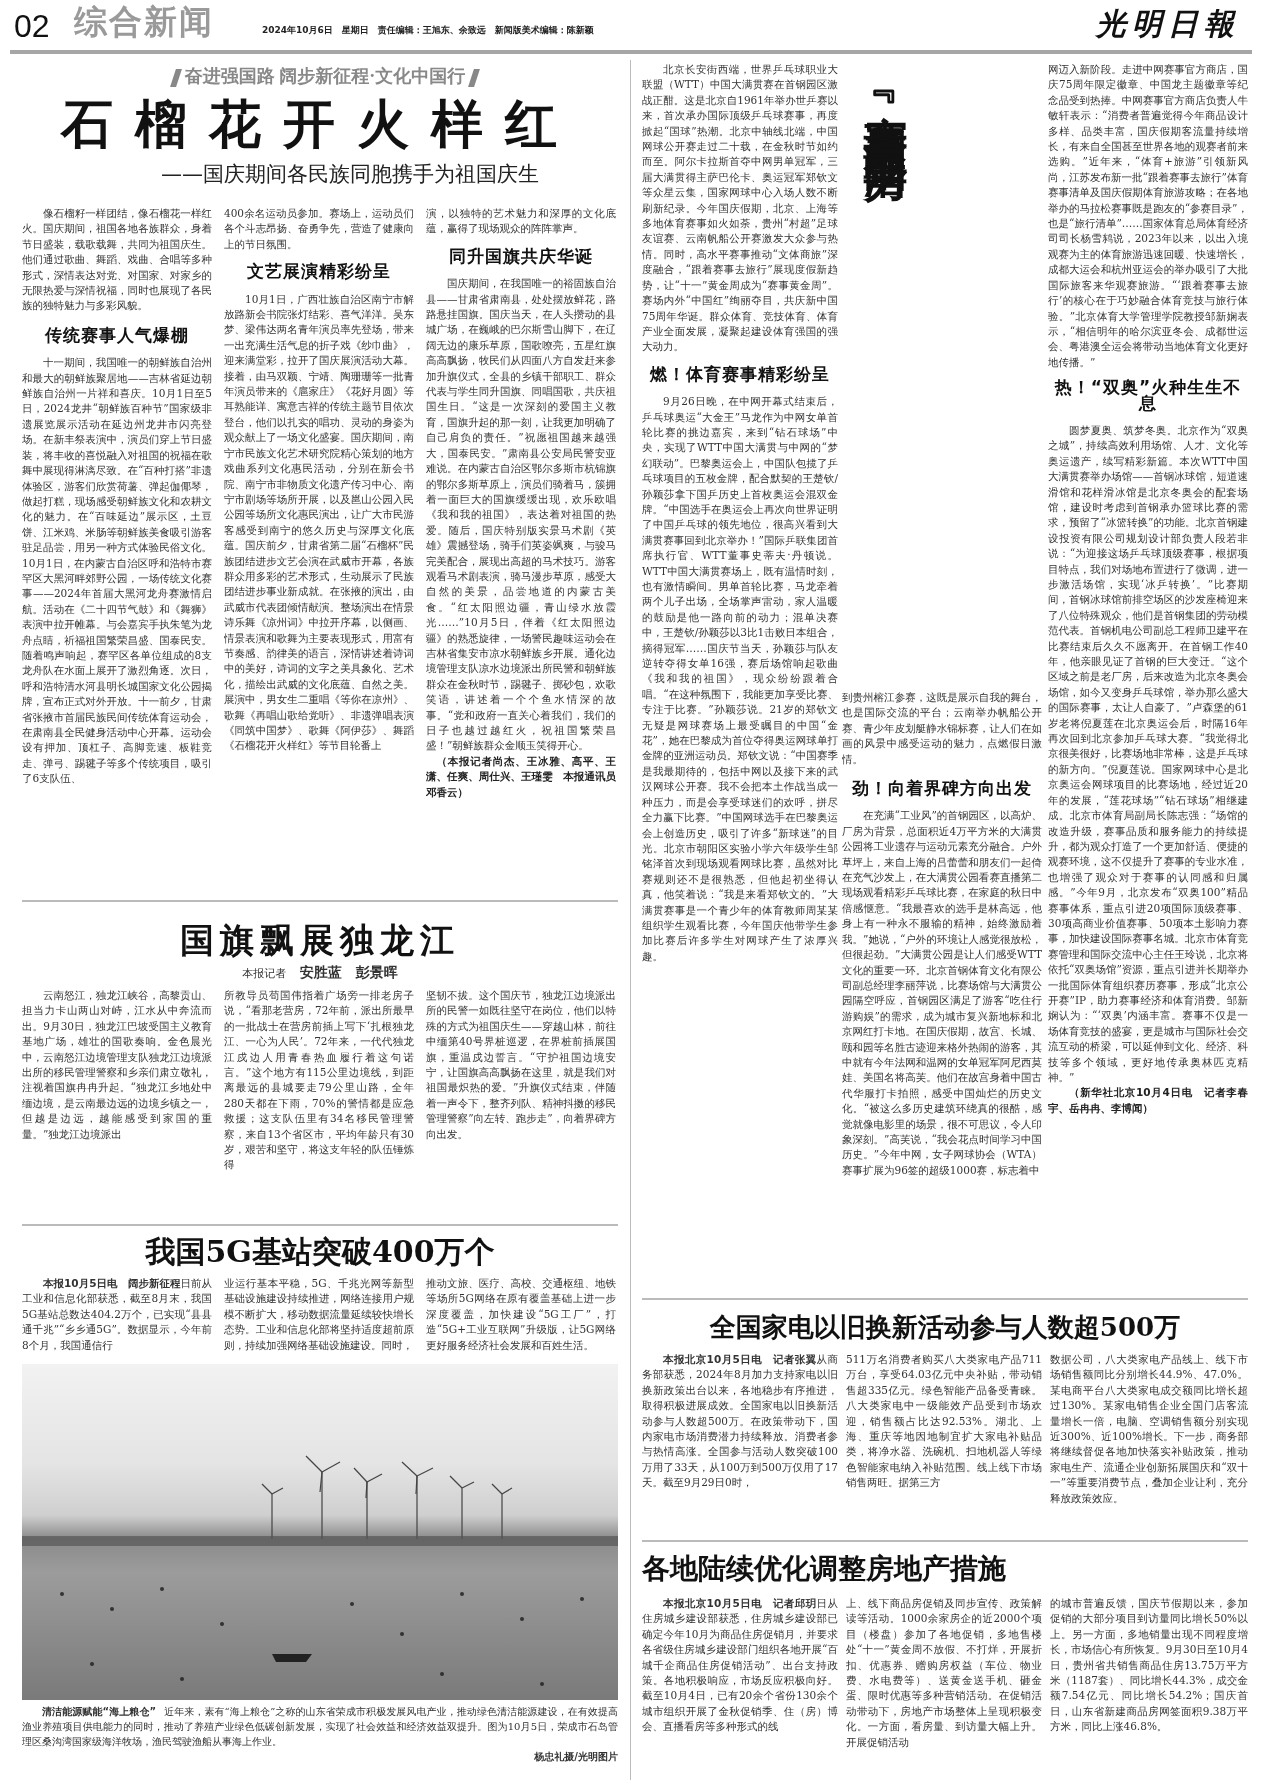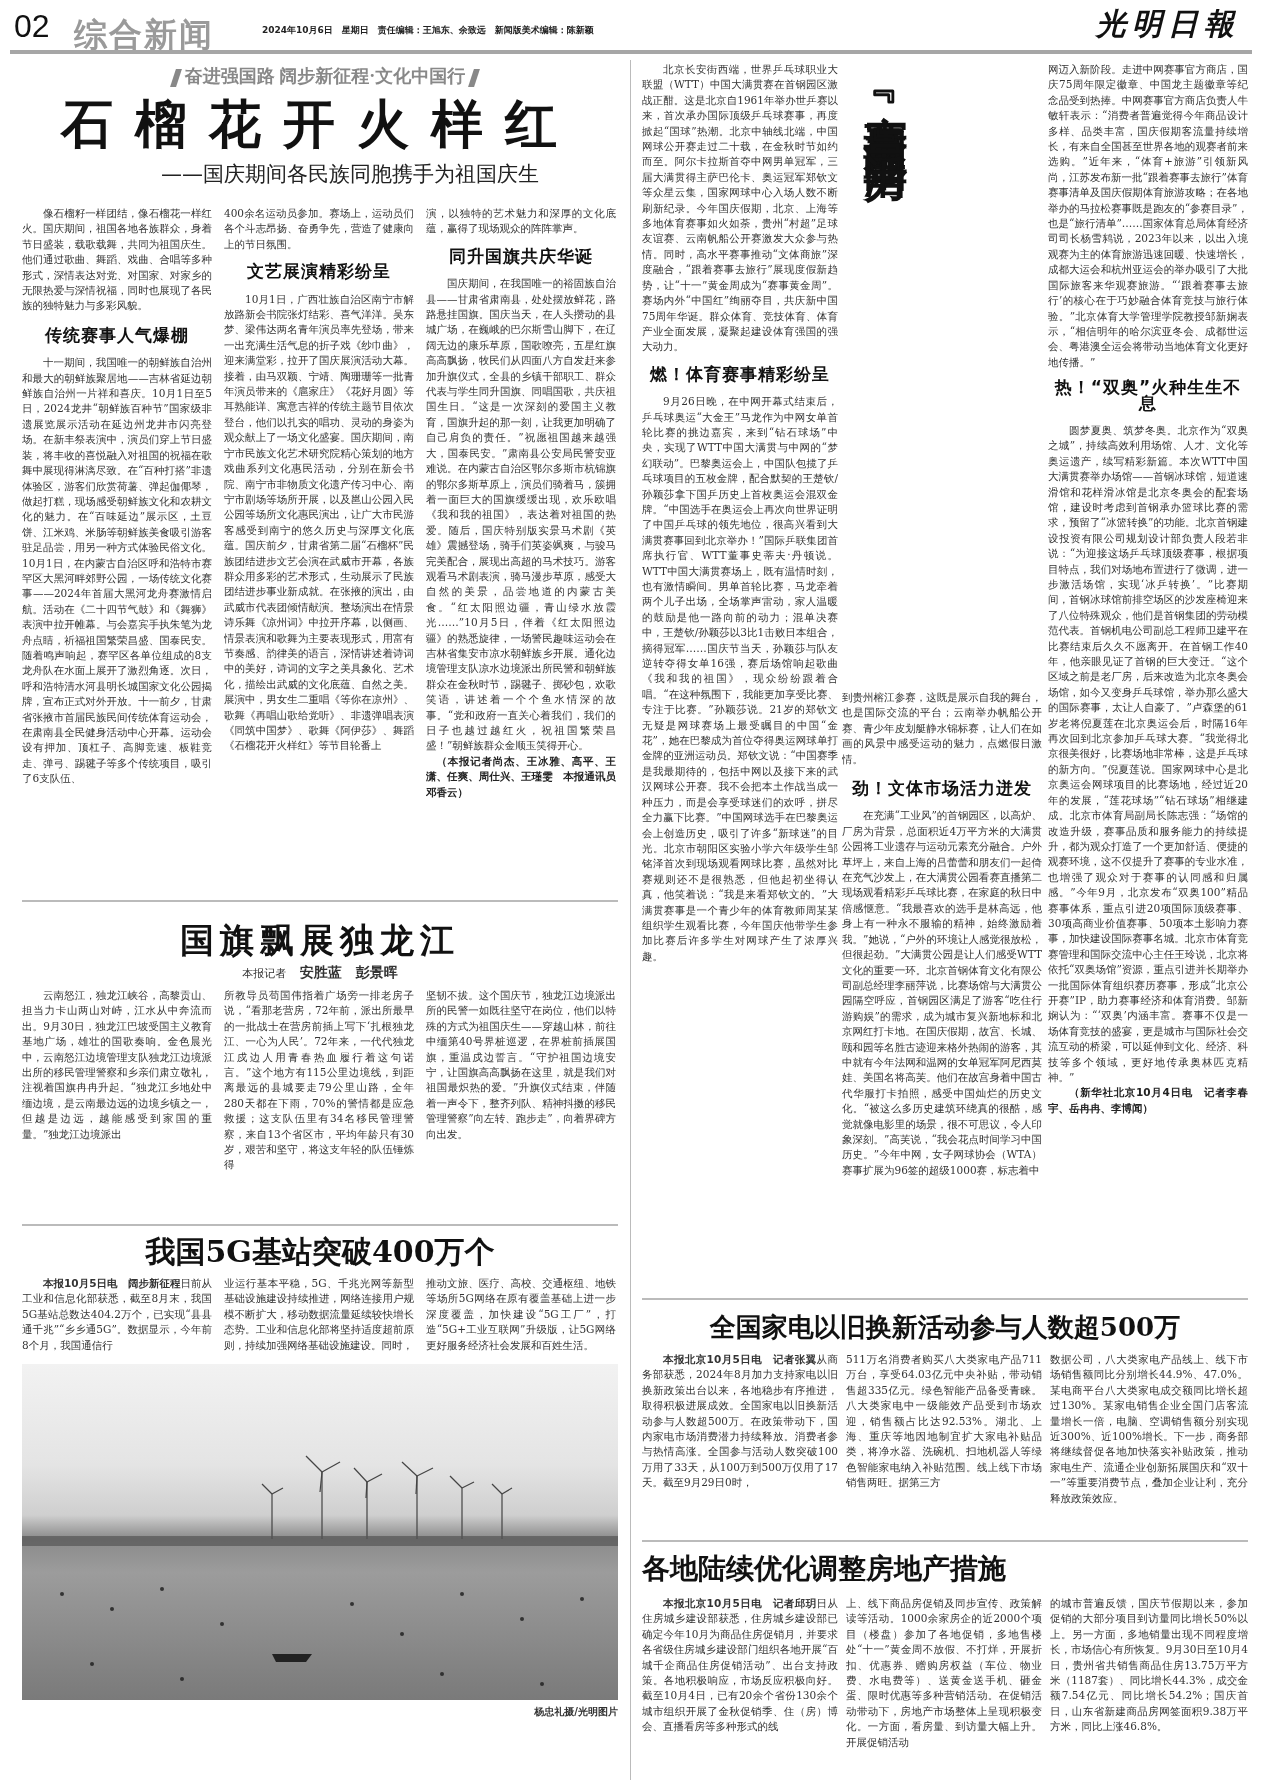--- a/index.html
+++ b/index.html
@@ -11,21 +11,21 @@
   .sub{font-family:"DejaVu Sans",sans-serif;font-weight:bold;font-size:17px;text-align:center;color:#111;letter-spacing:1px;}
   .byline-strong{font-family:"DejaVu Sans",sans-serif;font-weight:bold;}
   .rule{position:absolute;background:#aaa;}
   .vrule{position:absolute;width:1px;background:#bbb;}
 </style>
 </head>
 <body>
 
 <div class="abs" style="left:0;top:0;width:1262px;height:56px;">
   <div class="abs" style="left:14px;top:8px;font-family:'Liberation Sans',sans-serif;font-size:32px;line-height:36px;color:#111;">02</div>
-  <div class="abs" style="left:74px;top:15px;font-family:'DejaVu Serif',serif;font-weight:bold;font-size:33px;line-height:40px;color:#9a9a9a;letter-spacing:2px;">综合新闻</div>
+  <div class="abs" style="left:74px;top:2px;font-family:'DejaVu Serif',serif;font-weight:bold;font-size:33px;line-height:40px;color:#9a9a9a;letter-spacing:2px;">综合新闻</div>
   <div class="abs" style="left:262px;top:24px;font-family:'DejaVu Sans',sans-serif;font-weight:bold;font-size:9px;color:#222;white-space:nowrap;">2024年10月6日　星期日　责任编辑：王旭东、余致远　新闻版美术编辑：陈新颖</div>
   <div class="abs" style="right:22px;top:4px;font-family:'DejaVu Serif',serif;font-style:italic;font-weight:bold;font-size:30px;color:#111;letter-spacing:6px;">光明日報</div>
 </div>
 <div class="rule" style="left:10px;top:50px;width:1242px;height:4px;background:#a6a6a6;"></div>
 
 <div class="abs" style="left:90px;top:64px;width:470px;text-align:center;font-family:Liberation Serif, serif;font-weight:bold;font-size:18px;color:#888;">
   <span style="display:inline-block;width:6px;height:18px;background:#888;transform:skewX(-18deg);vertical-align:middle;margin-right:6px;"></span><span>奋进强国路 阔步新征程·文化中国行</span><span style="display:inline-block;width:6px;height:18px;background:#888;transform:skewX(-18deg);vertical-align:middle;margin-left:6px;"></span>
 </div>
 <div class="abs" style="left:40px;top:92px;width:560px;text-align:center;font-family:'DejaVu Serif',serif;font-weight:bold;font-size:52px;letter-spacing:22px;color:#111;line-height:64px;">石榴花开火样红</div>
 <div class="abs" style="left:90px;top:160px;width:520px;text-align:center;font-family:'DejaVu Sans',sans-serif;font-size:21px;color:#222;">——国庆期间各民族同胞携手为祖国庆生</div>
@@ -117,36 +117,37 @@
         <circle cx="500" cy="255" r="2"></circle>
         <circle cx="560" cy="235" r="2"></circle>
         <circle cx="70" cy="300" r="2"></circle>
         <circle cx="160" cy="315" r="2"></circle>
         <circle cx="420" cy="310" r="2"></circle>
         <circle cx="520" cy="320" r="2"></circle>
     </g>
   </svg>
 </div>
 <div class="abs txt" style="left:22px;top:1704px;width:596px;font-size:10px;line-height:15px;">
+  <p style="text-indent:2em;"><span class="byline-strong" style="margin-right:8px;">清洁能源赋能“海上粮仓”</span><span>近年来，素有“海上粮仓”之称的山东省荣成市积极发展风电产业，推动绿色清洁能源建设，在有效提高渔业养殖项目供电能力的同时，推动了养殖产业绿色低碳创新发展，实现了社会效益和经济效益双提升。图为10月5日，荣成市石岛管理区桑沟湾国家级海洋牧场，渔民驾驶渔船从事海上作业。</span></p>
   <div class="byline-strong" style="text-align:right;">杨忠礼摄/光明图片</div>
 </div>
 
 <div class="vrule" style="left:630px;top:60px;height:1720px;"></div>
 
 <div class="col txt" style="left:642px;top:62px;width:196px;height:1230px;">
   <p>北京长安街西端，世界乒乓球职业大联盟（WTT）中国大满贯赛在首钢园区激战正酣。这是北京自1961年举办世乒赛以来，首次承办国际顶级乒乓球赛事，再度掀起“国球”热潮。北京中轴线北端，中国网球公开赛走过二十载，在金秋时节如约而至。阿尔卡拉斯首夺中网男单冠军，三届大满贯得主萨巴伦卡、奥运冠军郑钦文等众星云集，国家网球中心入场人数不断刷新纪录。今年国庆假期，北京、上海等多地体育赛事如火如荼，贵州“村超”足球友谊赛、云南帆船公开赛激发大众参与热情。同时，高水平赛事推动“文体商旅”深度融合，“跟着赛事去旅行”展现度假新趋势，让“十一”黄金周成为“赛事黄金周”。赛场内外“中国红”绚丽夺目，共庆新中国75周年华诞。群众体育、竞技体育、体育产业全面发展，凝聚起建设体育强国的强大动力。</p>
   <div class="sub" style="margin:12px 0 12px;">燃！体育赛事精彩纷呈</div>
   <p>9月26日晚，在中网开幕式结束后，乒乓球奥运“大金王”马龙作为中网女单首轮比赛的挑边嘉宾，来到“钻石球场”中央，实现了WTT中国大满贯与中网的“梦幻联动”。巴黎奥运会上，中国队包揽了乒乓球项目的五枚金牌，配合默契的王楚钦/孙颖莎拿下国乒历史上首枚奥运会混双金牌。“中国选手在奥运会上再次向世界证明了中国乒乓球的领先地位，很高兴看到大满贯赛事回到北京举办！”国际乒联集团首席执行官、WTT董事史蒂夫·丹顿说。WTT中国大满贯赛场上，既有温情时刻，也有激情瞬间。男单首轮比赛，马龙牵着两个儿子出场，全场掌声雷动，家人温暖的鼓励是他一路向前的动力；混单决赛中，王楚钦/孙颖莎以3比1击败日本组合，摘得冠军……国庆节当天，孙颖莎与队友逆转夺得女单16强，赛后场馆响起歌曲《我和我的祖国》，现众纷纷跟着合唱。“在这种氛围下，我能更加享受比赛、专注于比赛。”孙颖莎说。21岁的郑钦文无疑是网球赛场上最受瞩目的中国“金花”，她在巴黎成为首位夺得奥运网球单打金牌的亚洲运动员。郑钦文说：“中国赛季是我最期待的，包括中网以及接下来的武汉网球公开赛。我不会把本土作战当成一种压力，而是会享受球迷们的欢呼，拼尽全力赢下比赛。”中国网球选手在巴黎奥运会上创造历史，吸引了许多“新球迷”的目光。北京市朝阳区实验小学六年级学生邹铭泽首次到现场观看网球比赛，虽然对比赛规则还不是很熟悉，但他起初坐得认真，他笑着说：“我是来看郑钦文的。”大满贯赛事是一个青少年的体育教师周某某组织学生观看比赛，今年国庆他带学生参加比赛后许多学生对网球产生了浓厚兴趣。</p>
 </div>
 
 <div class="abs" style="left:862px;top:76px;width:48px;writing-mode:vertical-rl;font-family:'DejaVu Serif',serif;font-weight:bold;font-size:44px;line-height:48px;letter-spacing:4px;color:#111;">『赛事黄金周』彰显中国活力</div>
 
 <div class="col txt" style="left:842px;top:690px;width:200px;height:600px;">
   <p style="text-indent:0;">到贵州榕江参赛，这既是展示自我的舞台，也是国际交流的平台；云南举办帆船公开赛、青少年皮划艇静水锦标赛，让人们在如画的风景中感受运动的魅力，点燃假日激情。</p>
-  <div class="sub" style="margin:14px 0 12px;">劲！文体市场活力迸发</div>
+  <div class="sub" style="margin:14px 0 12px;">劲！向着界碑方向出发</div>
   <p>在充满“工业风”的首钢园区，以高炉、厂房为背景，总面积近4万平方米的大满贯公园将工业遗存与运动元素充分融合。户外草坪上，来自上海的吕蕾蕾和朋友们一起倚在充气沙发上，在大满贯公园看赛直播第二现场观看精彩乒乓球比赛，在家庭的秋日中倍感惬意。“我最喜欢的选手是林高远，他身上有一种永不服输的精神，始终激励着我。”她说，“户外的环境让人感觉很放松，但很起劲。”大满贯公园是让人们感受WTT文化的重要一环。北京首钢体育文化有限公司副总经理李丽萍说，比赛场馆与大满贯公园隔空呼应，首钢园区满足了游客“吃住行游购娱”的需求，成为城市复兴新地标和北京网红打卡地。在国庆假期，故宫、长城、颐和园等名胜古迹迎来格外热闹的游客，其中就有今年法网和温网的女单冠军阿尼西莫娃、美国名将高芙。他们在故宫身着中国古代华服打卡拍照，感受中国灿烂的历史文化。“被这么多历史建筑环绕真的很酷，感觉就像电影里的场景，很不可思议，令人印象深刻。”高芙说，“我会花点时间学习中国历史。”今年中网，女子网球协会（WTA）赛事扩展为96签的超级1000赛，标志着中</p>
 </div>
 
 <div class="col txt" style="left:1048px;top:62px;width:200px;height:1230px;">
   <p style="text-indent:0;max-height:430px;overflow:hidden;">网迈入新阶段。走进中网赛事官方商店，国庆75周年限定徽章、中国龙主题徽章等纪念品受到热捧。中网赛事官方商店负责人牛敏轩表示：“消费者普遍觉得今年商品设计多样、品类丰富，国庆假期客流量持续增长，有来自全国甚至世界各地的观赛者前来选购。”近年来，“体育+旅游”引领新风尚，江苏发布新一批“跟着赛事去旅行”体育赛事清单及国庆假期体育旅游攻略；在各地举办的马拉松赛事既是跑友的“参赛目录”，也是“旅行清单”……国家体育总局体育经济司司长杨雪鸫说，2023年以来，以出入境观赛为主的体育旅游迅速回暖、快速增长，成都大运会和杭州亚运会的举办吸引了大批国际旅客来华观赛旅游。“‘跟着赛事去旅行’的核心在于巧妙融合体育竞技与旅行体验。”北京体育大学管理学院教授邹新娴表示，“相信明年的哈尔滨亚冬会、成都世运会、粤港澳全运会将带动当地体育文化更好地传播。”</p>
   <div class="sub" style="margin:10px 0 12px;">热！“双奥”火种生生不息</div>
   <p style="max-height:694px;overflow:hidden;">圆梦夏奥、筑梦冬奥。北京作为“双奥之城”，持续高效利用场馆、人才、文化等奥运遗产，续写精彩新篇。本次WTT中国大满贯赛举办场馆——首钢冰球馆，短道速滑馆和花样滑冰馆是北京冬奥会的配套场馆，建设时考虑到首钢承办篮球比赛的需求，预留了“冰篮转换”的功能。北京首钢建设投资有限公司规划设计部负责人段若非说：“为迎接这场乒乓球顶级赛事，根据项目特点，我们对场地布置进行了微调，进一步激活场馆，实现‘冰乒转换’。”比赛期间，首钢冰球馆前排空场区的沙发座椅迎来了八位特殊观众，他们是首钢集团的劳动模范代表。首钢机电公司副总工程师卫建平在比赛结束后久久不愿离开。在首钢工作40年，他亲眼见证了首钢的巨大变迁。“这个区域之前是老厂房，后来改造为北京冬奥会场馆，如今又变身乒乓球馆，举办那么盛大的国际赛事，太让人自豪了。”卢森堡的61岁老将倪夏莲在北京奥运会后，时隔16年再次回到北京参加乒乓球大赛。“我觉得北京很美很好，比赛场地非常棒，这是乒乓球的新方向。”倪夏莲说。国家网球中心是北京奥运会网球项目的比赛场地，经过近20年的发展，“莲花球场”“钻石球场”相继建成。北京市体育局副局长陈志强：“场馆的改造升级，赛事品质和服务能力的持续提升，都为观众打造了一个更加舒适、便捷的观赛环境，这不仅提升了赛事的专业水准，也增强了观众对于赛事的认同感和归属感。”今年9月，北京发布“双奥100”精品赛事体系，重点引进20项国际顶级赛事、30项高商业价值赛事、50项本土影响力赛事，加快建设国际赛事名城。北京市体育竞赛管理和国际交流中心主任王玲说，北京将依托“双奥场馆”资源，重点引进并长期举办一批国际体育组织赛历赛事，形成“北京公开赛”IP，助力赛事经济和体育消费。邹新娴认为：“‘双奥’内涵丰富。赛事不仅是一场体育竞技的盛宴，更是城市与国际社会交流互动的桥梁，可以延伸到文化、经济、科技等多个领域，更好地传承奥林匹克精神。”</p>
   <p class="byline-strong" style="color:#222;">（新华社北京10月4日电　记者李春宇、岳冉冉、李博闻）</p>
 </div>
 

